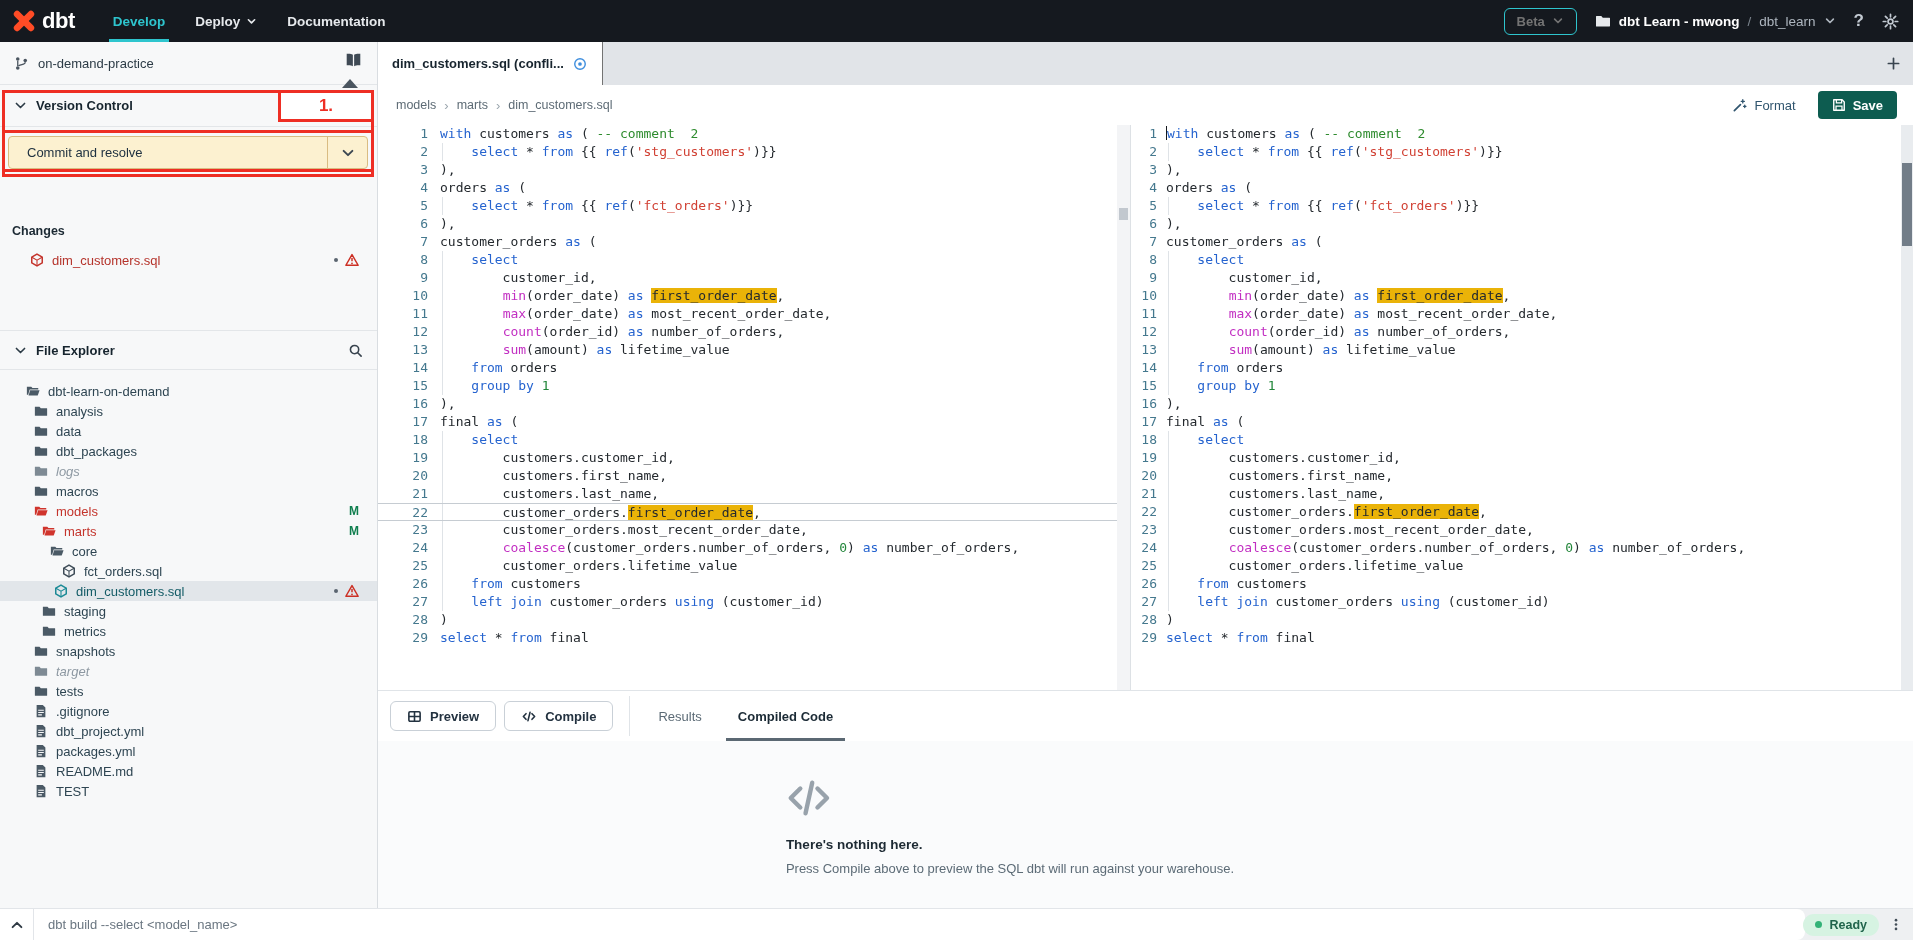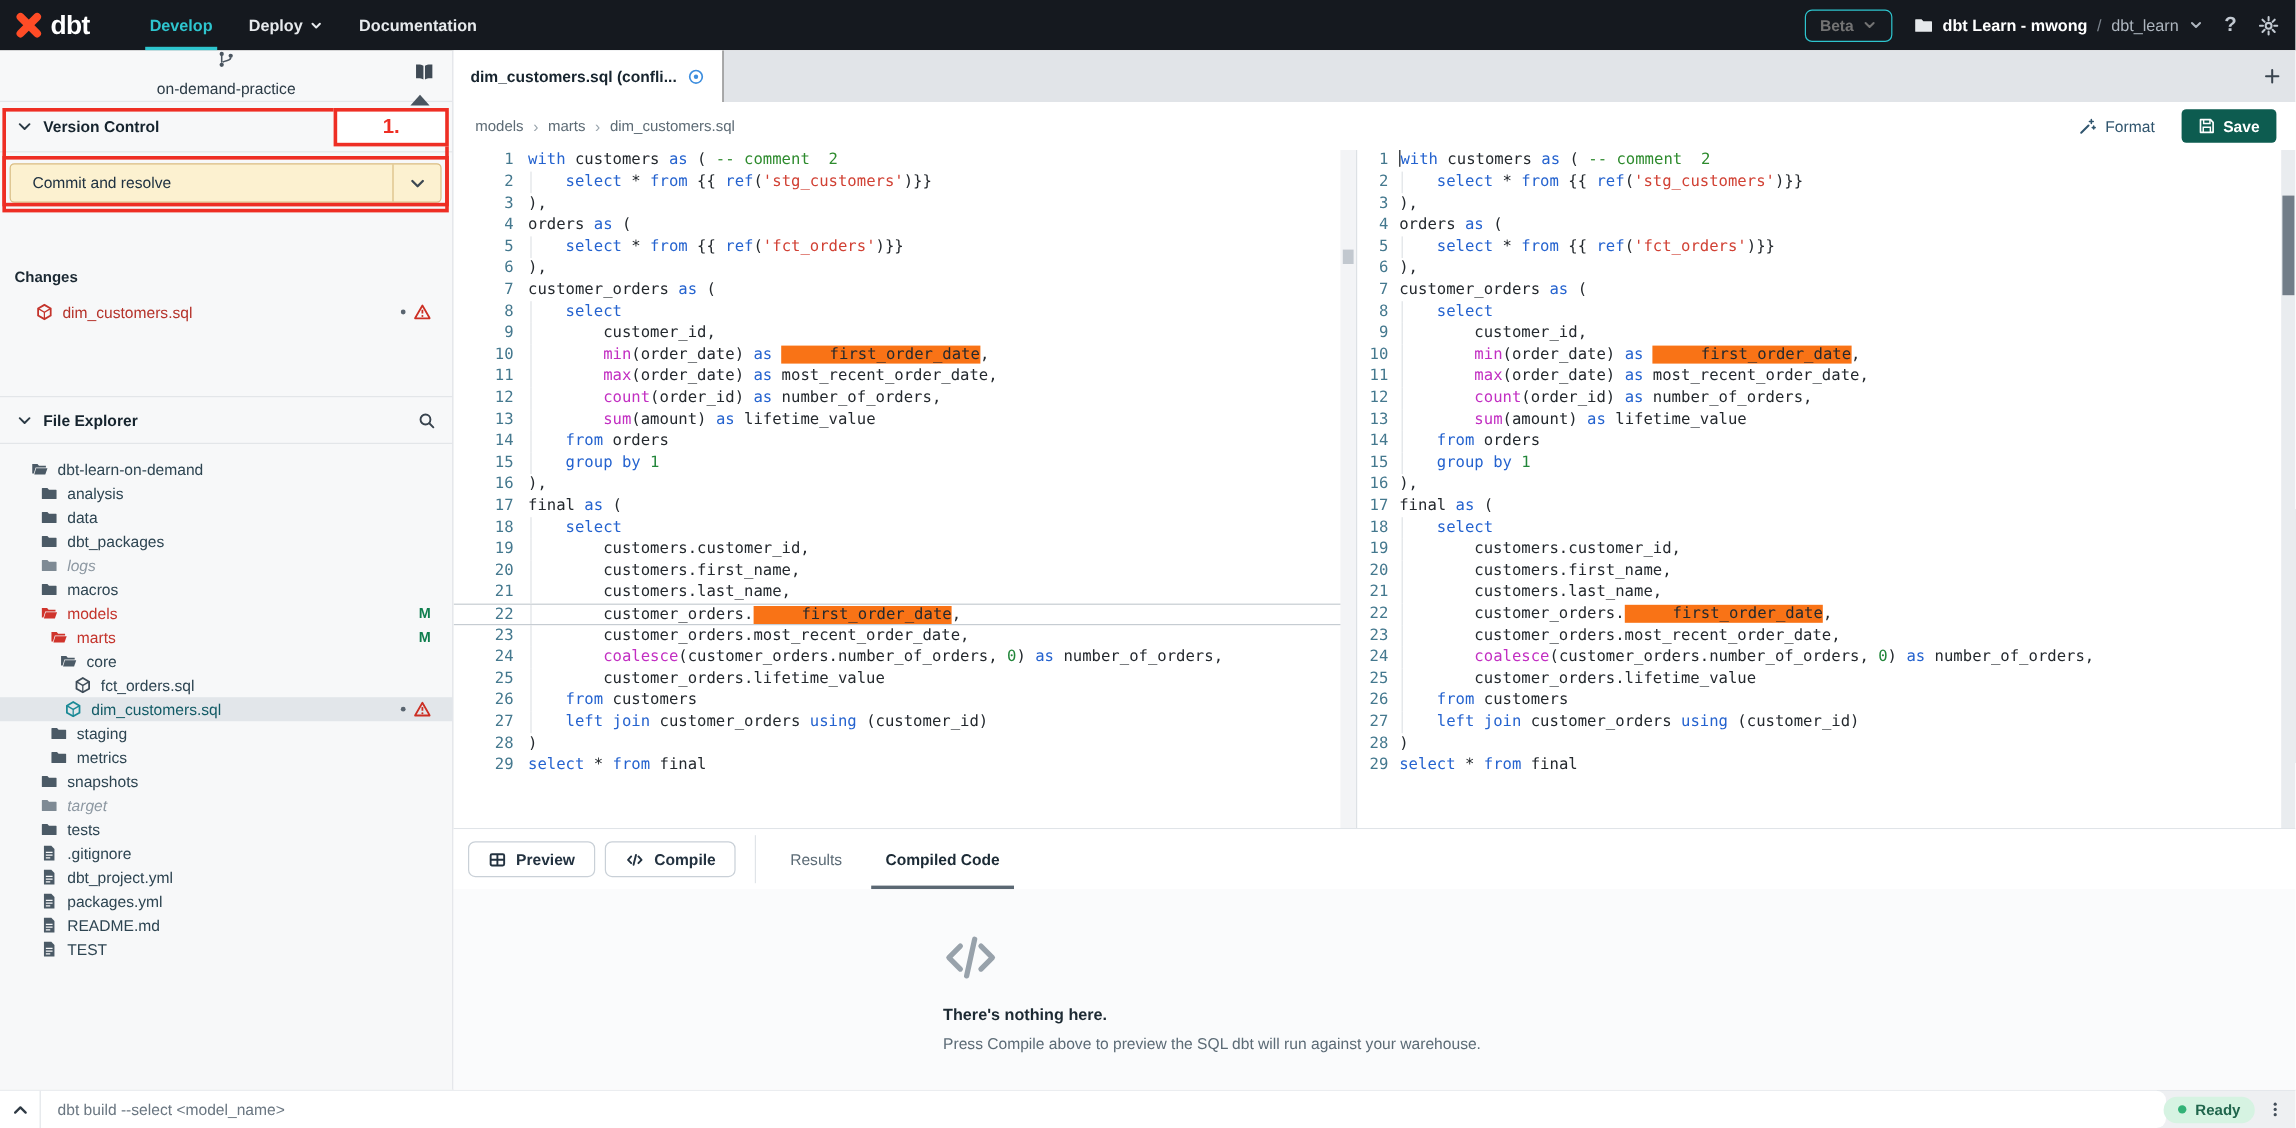--- a/index.html
+++ b/index.html
@@ -2,40 +2,40 @@
 <html><head>
 <meta charset="utf-8">
 <style>
   * { margin:0; padding:0; box-sizing:border-box; }
   html,body { width:1913px; height:940px; overflow:hidden; }
   body { font-family:"Liberation Sans", sans-serif; background:#fff; color:#1d2b36; }
   .app { position:relative; width:1913px; height:940px; display:flex; flex-direction:column; }
 
   
   .navbar { height:42px; background:#15191f; display:flex; align-items:center; flex:0 0 42px; padding:0 14px 0 10px; position:relative; }
-  .logo { display:flex; align-items:center; gap:4px; margin-right:38px;justify-content:space-between; }
+  .logo { display:flex; align-items:center; gap:4px; margin-right:26px;justify-content:space-between; }
   .logo-word { color:#fff; font-weight:bold; font-size:22px; letter-spacing:-0.5px; }
   .nav-items { display:flex; align-items:center; gap:6px; height:100%; }
   .nav-item { position:relative; height:100%; display:flex; align-items:center; gap:6px; padding:0 12px; font-size:13.5px; font-weight:bold; color:#e6e9ec; cursor:pointer; }
   .nav-item.active { color:#2ec5ce; }
   .nav-item.active::after { content:""; position:absolute; left:8px; right:8px; bottom:0; height:3px; background:#2ec5ce; }
   .nav-right { margin-left:auto; display:flex; align-items:center; gap:18px; }
   .beta-pill { display:flex; align-items:center; gap:7px; border:1.5px solid #2ec5ce; color:#737373; border-radius:6px; padding:5px 12px; font-size:13px; font-weight:bold; cursor:pointer; }
   .acct { display:flex; align-items:center; gap:8px; font-size:13.5px; color:#fff; cursor:pointer; }
   .acct .proj { color:#aeb6bf; font-weight:normal; }
   .acct .sep { color:#7d868f; font-weight:normal; }
   .acct b { font-weight:bold; }
   .nav-glyph { color:#c3cad2; font-size:17px; font-weight:bold; cursor:pointer; display:flex; align-items:center; }
 
   
   .content { flex:1 1 auto; display:flex; position:relative; min-height:0; }
 
   
   .sidebar { position:relative; width:378px; flex:0 0 378px; background:#f7f8f9; border-right:1px solid #d9dde1; }
-  .branch-row { position:absolute; top:0; left:0; right:0; height:43px; display:flex; align-items:center; gap:9px; padding:0 14px; border-bottom:1px solid #e3e6e9; color:#2c3b46; font-size:13px;flex-direction:column; }
+  .branch-row { position:absolute; top:0; left:0; right:0; height:43px; display:flex; align-items:center; gap:9px; padding:0 14px; border-bottom:1px solid #e3e6e9; color:#2c3b46; font-size:13px; }
   .book-btn { position:absolute; right:14px; top:10px; color:#3f4a55; cursor:pointer; }
   .panel-caret { position:absolute; right:19px; top:37px; width:0; height:0; border-left:8px solid transparent; border-right:8px solid transparent; border-bottom:9px solid #4a5560; }
   .vc-header { position:absolute; top:43px; left:0; right:0; height:42px; display:flex; align-items:center; gap:9px; padding:0 14px; border-bottom:1px solid #e3e6e9; cursor:pointer; }
   .section-title { font-size:13px; font-weight:bold; color:#16242e; }
   .commit-btn { position:absolute; top:94px; left:8px; width:360px; height:33px; background:#fcf1d0; border:1px solid #d9bc82; border-radius:4px; display:flex; align-items:center; cursor:pointer; }
   .commit-btn .lbl { padding-left:18px; font-size:13px; color:#203241; flex:1; }
   .commit-btn .split { width:40px; height:100%; border-left:1px solid #d9bc82; display:flex; align-items:center; justify-content:center; color:#3c4852; }
   .changes-title { position:absolute; top:182px; left:12px; font-size:12.5px; font-weight:bold; color:#1b2933; }
   .changes-row { position:absolute; top:208px; left:0; right:0; height:20px; display:flex; align-items:center; gap:8px; padding:0 18px 0 30px; cursor:pointer; }
   .changes-row .nm { font-size:13px; color:#b5332b; }
@@ -79,21 +79,21 @@
   .cl .gut { text-align:right; color:#44788e; flex:0 0 auto; user-select:none; }
   .pane.left .gut { width:50px; }
   .pane.right .gut { width:26px; }
   .cl .code { position:relative; flex:1; padding-left:12px; }
   .pane.right .cl .code { padding-left:9px; }
   .cl.ind .code::before { content:""; position:absolute; left:14px; top:0; bottom:0; border-left:1px solid #dfe3e7; }
   .pane.right .cl.ind .code::before { left:11px; }
   .cl.active { border-top:1px solid #c6ccd2; border-bottom:1px solid #c6ccd2; }
   .tk-k { color:#2563cf; } .tk-f { color:#c22fc2; } .tk-s { color:#d14134; }
   .tk-c { color:#2e8b2e; } .tk-n { color:#22863a; } .tk-d { color:#24292e; }
-  .tk-hl { background:#f97316; color:#24292e;padding-left:40px; }
+  .tk-hl { background:#eab308; color:#24292e; }
   .cursor-bar { display:inline-block; width:0; border-left:1.5px solid #15191f; height:14px; vertical-align:-2px; }
   .vscroll-left { position:absolute; top:0; bottom:0; right:0; width:13px; background:#f3f4f6; }
   .vscroll-left .thumb { position:absolute; top:83px; left:2px; width:9px; height:12px; background:#c2c8cf; }
   .vscroll-right { position:absolute; top:0; bottom:0; right:0; width:12px; background:#e9ecef; }
   .vscroll-right .thumb { position:absolute; top:38px; left:1px; width:10px; height:83px; background:#727d88; }
 
   
   .bottompanel { flex:1 1 auto; display:flex; flex-direction:column; border-top:1px solid #e0e4e8; min-height:0; }
   .bp-toolbar { height:50px; flex:0 0 50px; background:#fff; display:flex; align-items:center; padding-left:12px; }
   .bp-btn { display:flex; align-items:center; gap:8px; height:30px; padding:0 16px; background:#fff; border:1px solid #c9d0d7; border-radius:6px; font-size:13px; font-weight:bold; color:#233240; margin-right:8px; cursor:pointer; }

